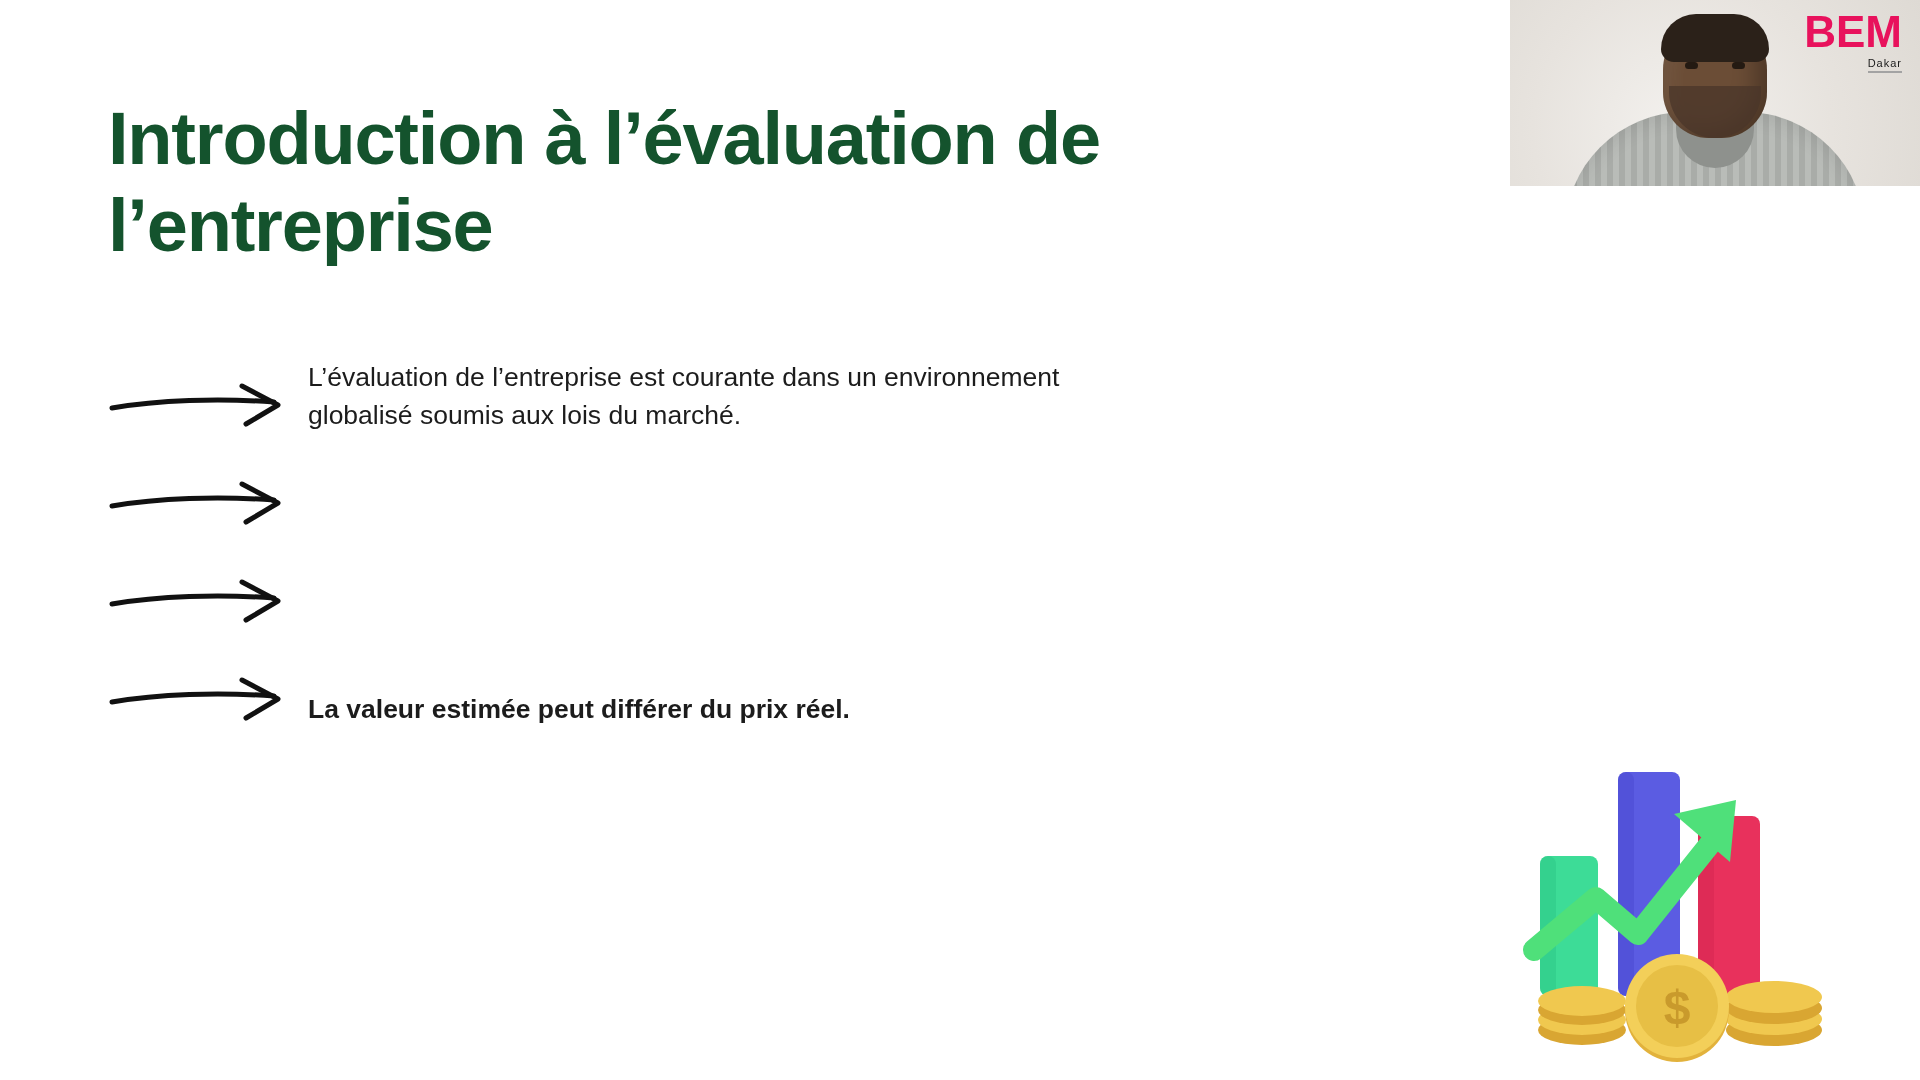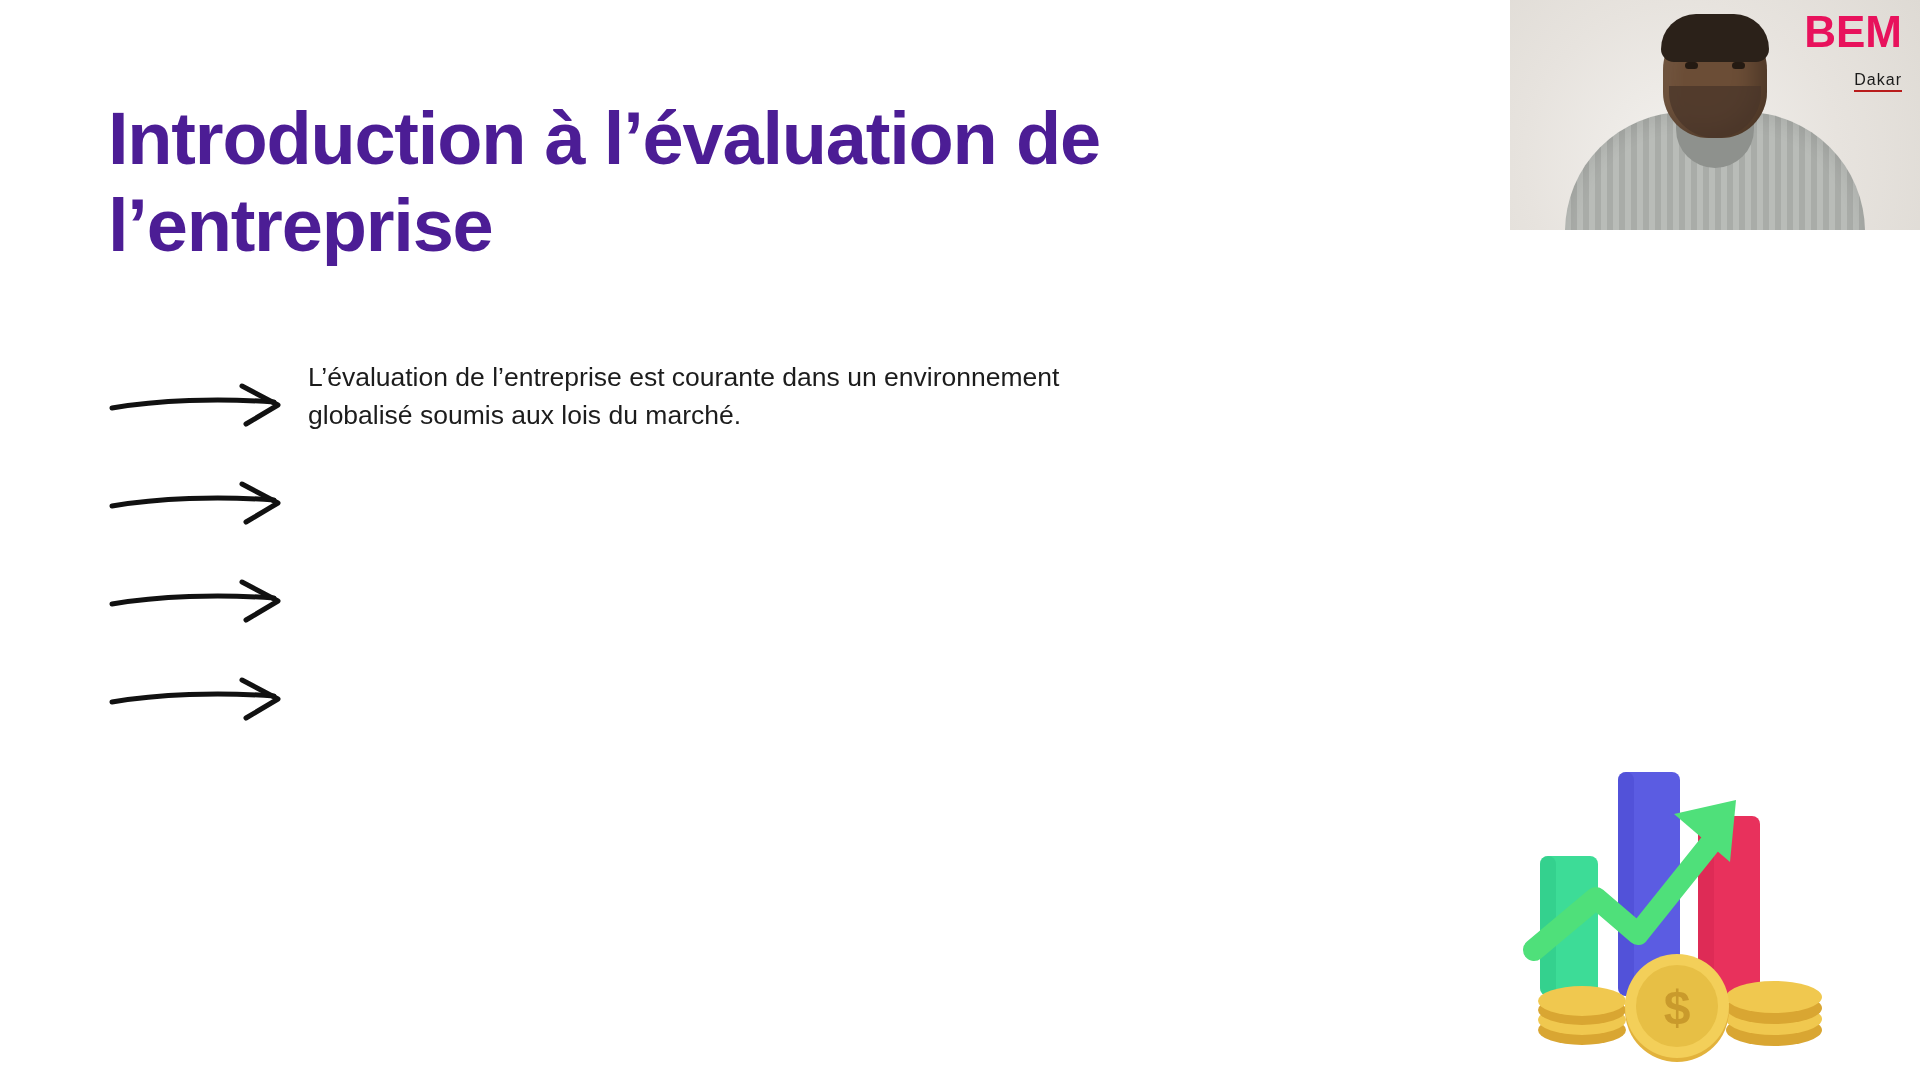--- a/index.html
+++ b/index.html
@@ -26,21 +26,21 @@
   
   .title {
     position: absolute;
     left: 108px;
     top: 95px;
     width: 1060px;
     font-size: 74px;
     line-height: 1.18;
     font-weight: 700;
     letter-spacing: -1.2px;
-    color: #4c1d95;
+    color: #14532d;
   }
 
   
   .bullets {
     position: absolute;
     left: 108px;
     top: 355px;
     width: 1080px;
   }
   .bullet {
@@ -65,21 +65,21 @@
   }
   .bullet-text.bold { font-weight: 700; }
   .lead { font-weight: 700; }
 
   
   .presenter {
     position: absolute;
     right: 0;
     top: 0;
     width: 410px;
-    height: 230px;
+    height: 186px;
     overflow: hidden;
     background: #bef264;
   }
   .presenter-bg {
     position: absolute;
     inset: 0;
     background:
       radial-gradient(circle at 42% 70%, #f3f1ee 0%, #e7e3de 55%, #dedad4 100%);
   }
   
@@ -168,25 +168,25 @@
     line-height: 1;
   }
   .logo-main {
     font-size: 44px;
     font-weight: 700;
     color: #e8125c;
     letter-spacing: 0px;
     font-family: "Liberation Sans", sans-serif;
   }
   .logo-sub {
-    font-size: 16px;
+    font-size: 11px;
     color: #1a1a1a;
     letter-spacing: 1px;
-    margin-top: 18px;
-    border-bottom: 2px solid #b91c1c;
+    margin-top: 0;
+    border-bottom: 2px solid #a3a3a3;
     display: inline-block;
     padding-bottom: 2px;
   }
 
   
   .illustration {
     position: absolute;
     right: 58px;
     bottom: 12px;
     width: 340px;
@@ -232,20 +232,23 @@
       </span>
     </div>
 
     <div class="bullet">
       <span class="arrow">
         <svg width="200" height="56" viewBox="0 0 200 56">
           <path d="M4 30 C 50 22, 110 20, 166 24" stroke="#111" stroke-width="5" fill="none" stroke-linecap="round"></path>
           <path d="M134 8 L 170 27 L 138 46" stroke="#111" stroke-width="5" fill="none" stroke-linecap="round" stroke-linejoin="round"></path>
         </svg>
       </span>
+      <div class="bullet-text bold">
+        <span>La valeur estimée peut différer du prix réel.</span>
+      </div>
     </div>
 
   </div>
 
   <div class="illustration">
     <svg width="340" height="330" viewBox="0 0 340 330">
 
       <g>
         <rect x="18" y="118" width="58" height="140" rx="8" fill="#3ddc97"></rect>
         <rect x="18" y="118" width="16" height="140" rx="8" fill="#2ec987" opacity=".55"></rect>

